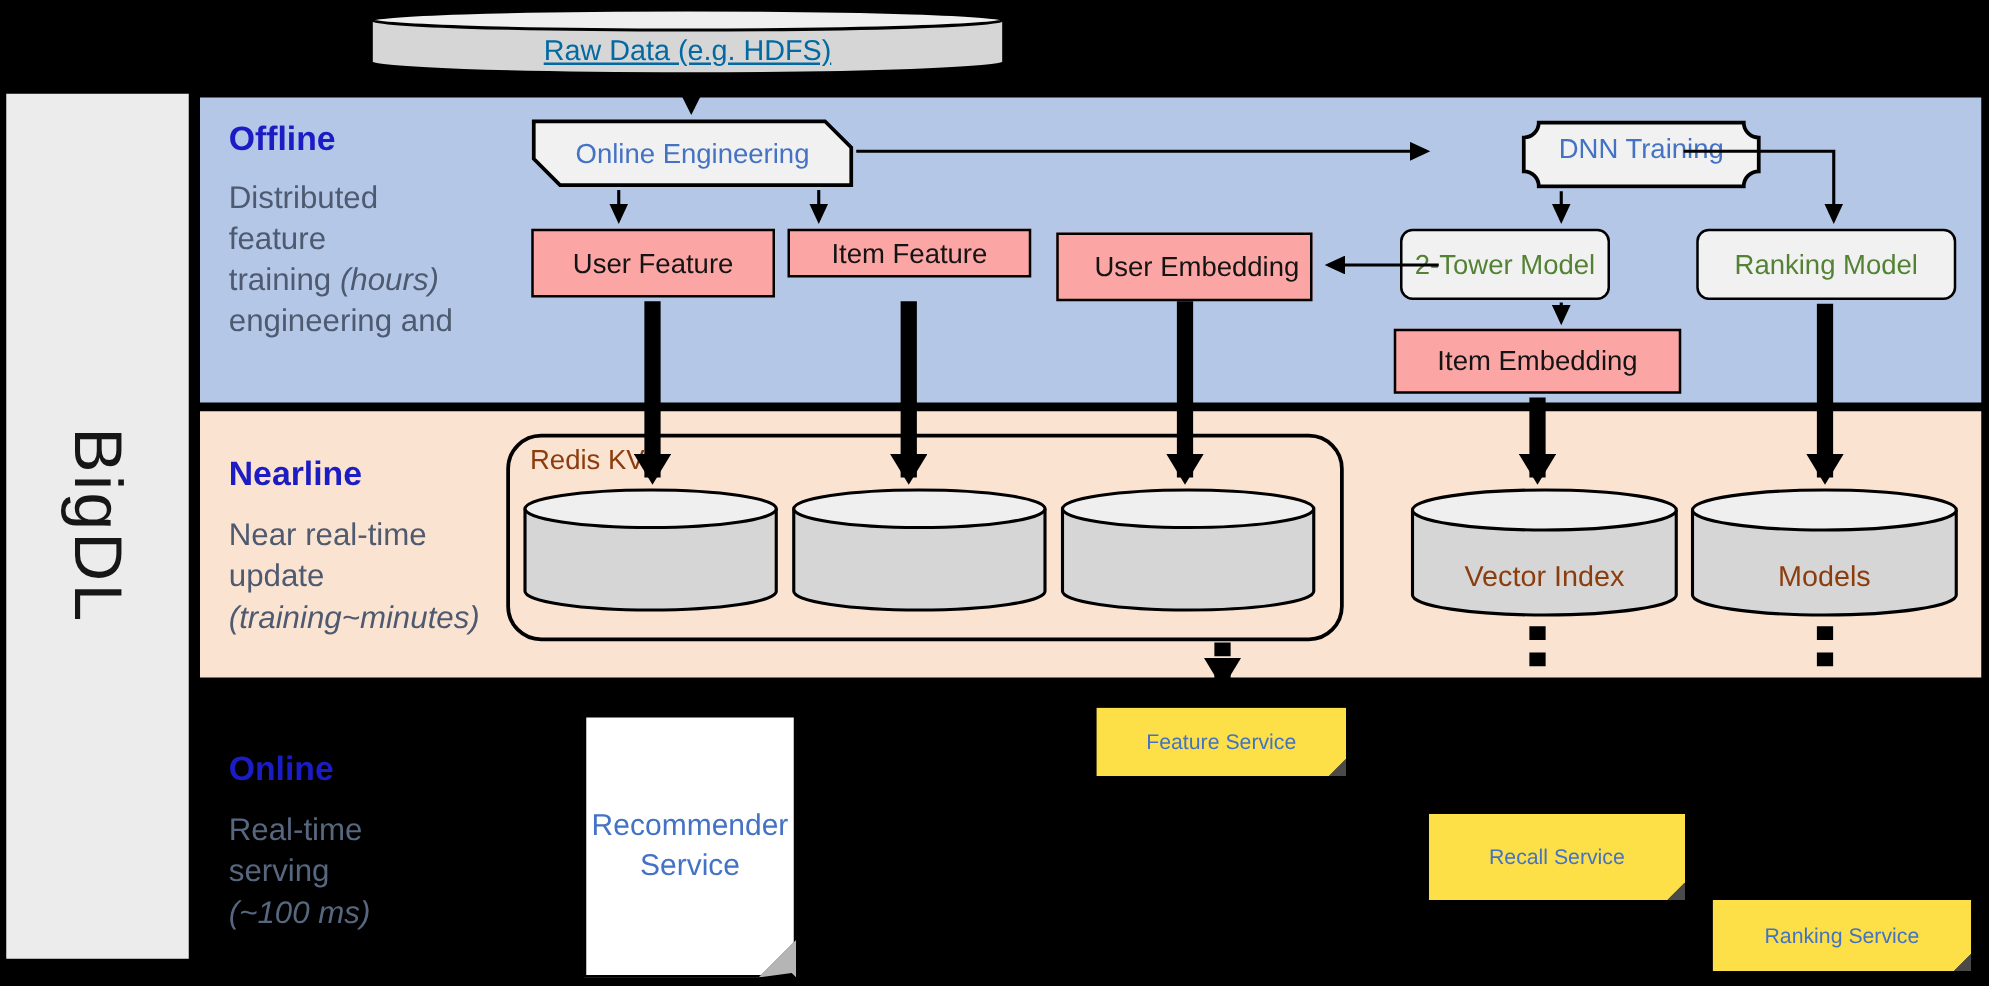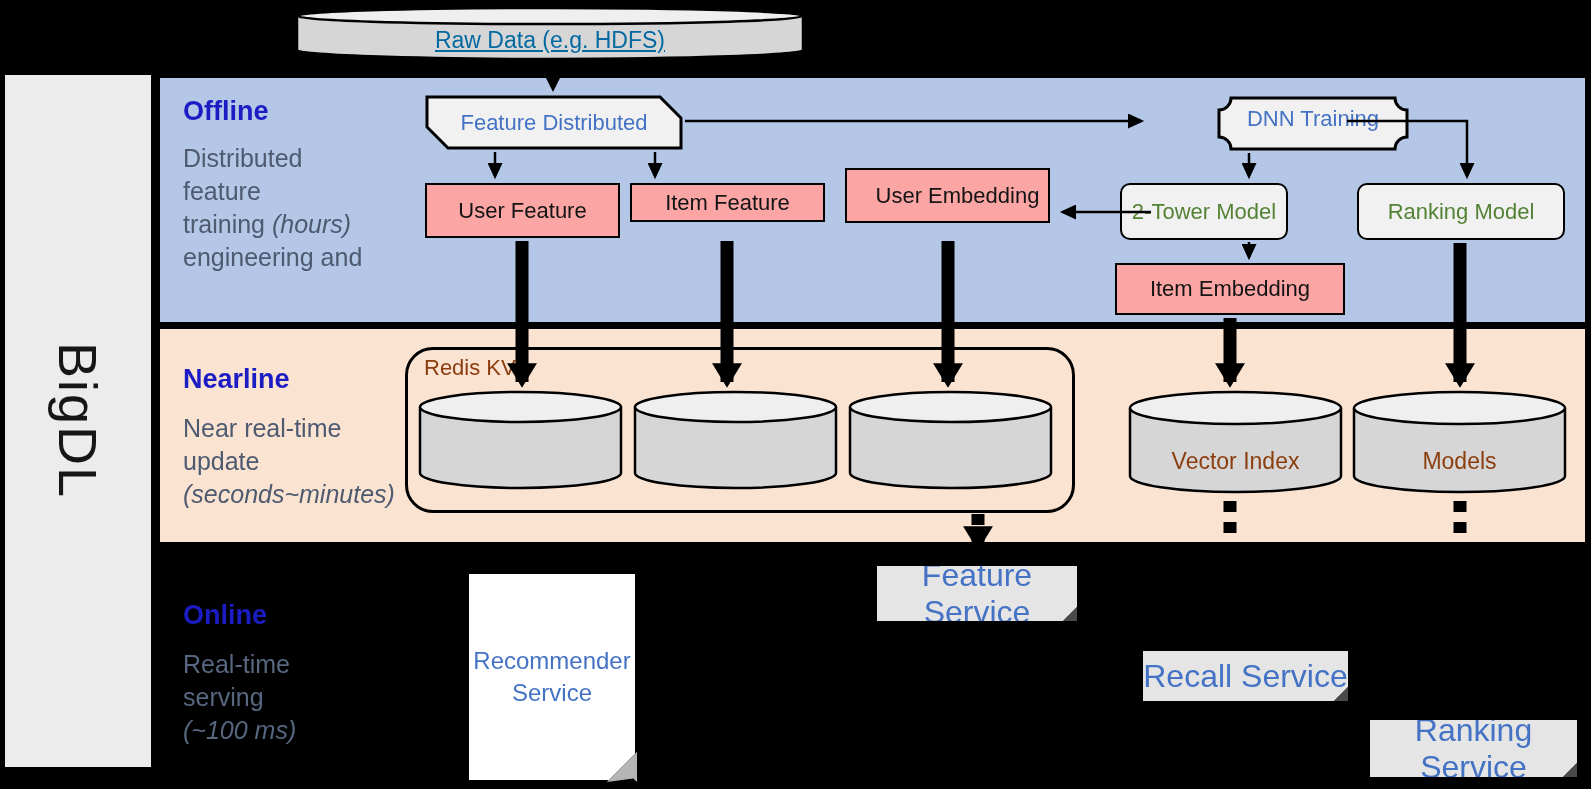--- a/index.html
+++ b/index.html
@@ -57,24 +57,24 @@
     font-size:23px;color:#8C3D0E;
   }
   .raw-label{
     position:absolute;left:0;right:0;top:12px;bottom:0;
     display:flex;align-items:center;justify-content:center;
     font-size:23px;color:#0369a1;text-decoration:underline;
   }
   
   .svc{position:absolute;}
   .svc .face{
-    position:absolute;inset:0;background:#e5e5e5;
+    position:absolute;inset:0;background:#fde047;
     clip-path:polygon(0 0,100% 0,100% calc(100% - 14px),calc(100% - 14px) 100%,0 100%);
     display:flex;align-items:center;justify-content:center;
-    font-size:32px;color:#4472C4;text-align:center;
+    font-size:17px;color:#4472C4;
   }
   .svc .flap{
     position:absolute;right:0;bottom:0;width:14px;height:14px;background:#4a4a4a;
     clip-path:polygon(100% 0,0 100%,100% 100%);
   }
   
   .doc{position:absolute;}
   .doc .face{
     position:absolute;inset:0;background:#fff;border:2px solid #000;box-sizing:border-box;
     clip-path:polygon(0 0,100% 0,100% calc(100% - 30px),calc(100% - 30px) 100%,0 100%);
@@ -104,21 +104,21 @@
     <div>Distributed</div>
     <div>feature</div>
     <div><span>training</span> <span class="it">(hours)</span></div>
     <div>engineering and</div>
   </div>
 
   <div class="band-title" style="left:183px;top:364px;">Nearline</div>
   <div class="band-desc" style="left:183px;top:412px;">
     <div>Near real-time</div>
     <div>update</div>
-    <div class="it">(seconds~minutes)</div>
+    <div class="it">(training~minutes)</div>
   </div>
 
   <div class="online-text">
     <div class="band-title" style="left:183px;top:600px;">Online</div>
     <div class="band-desc" style="left:183px;top:648px;">
       <div>Real-time</div>
       <div>serving</div>
       <div class="it">(~100 ms)</div>
     </div>
   </div>
@@ -128,37 +128,37 @@
       <path d="M2,10 L2,44 A253,9 0 0 0 508,44 L508,10" fill="#D6D6D6" stroke="#000" stroke-width="2.5"></path>
       <ellipse cx="255" cy="10" rx="253" ry="8" fill="#EFEFEF" stroke="#000" stroke-width="2.5"></ellipse>
     </svg>
     <div class="raw-label">Raw Data (e.g. HDFS)</div>
   </div>
 
   <div class="shape-node" style="left:425px;top:95px;width:258px;height:55px;">
     <svg viewBox="0 0 258 55" width="258" height="55">
       <polygon points="2,2 235,2 256,23 256,53 23,53 2,32" fill="#F1F1F1" stroke="#000" stroke-width="3"></polygon>
     </svg>
-    <div class="node-label">Feature Distributed</div>
+    <div class="node-label">Online Engineering</div>
   </div>
 
   <div class="shape-node" style="left:1217px;top:96px;width:192px;height:46px;">
     <svg viewBox="0 0 192 55" width="192" height="55">
       <path d="M2,14 A12,12 0 0 0 14,2 L178,2 A12,12 0 0 0 190,14 L190,41 A12,12 0 0 0 178,53 L14,53 A12,12 0 0 0 2,41 Z" fill="#F1F1F1" stroke="#000" stroke-width="3"></path>
     </svg>
     <div class="node-label">DNN Training</div>
   </div>
 
   <div class="gray-node" style="left:425px;top:183px;width:195px;height:55px;">
     <span>User Feature</span>
   </div>
   <div class="gray-node" style="left:630px;top:183px;width:195px;height:39px;">
     <span>Item Feature</span>
   </div>
-  <div class="gray-node" style="left:845px;top:168px;width:205px;height:55px;padding-left:20px;">
+  <div class="gray-node" style="left:845px;top:186px;width:205px;height:55px;padding-left:20px;">
     <span>User Embedding</span>
   </div>
 
   <div class="round-node" style="left:1120px;top:183px;width:168px;height:57px;">
     <span>2-Tower Model</span>
   </div>
   <div class="round-node" style="left:1357px;top:183px;width:208px;height:57px;">
     <span>Ranking Model</span>
   </div>
 
@@ -205,21 +205,21 @@
 
   <div class="doc" style="left:467px;top:572px;width:170px;height:210px;">
     <div class="face">Recommender Service</div>
     <div class="flap"></div>
   </div>
 
   <div class="svc" style="left:877px;top:566px;width:200px;height:55px;">
     <div class="face">Feature Service</div>
     <div class="flap"></div>
   </div>
-  <div class="svc" style="left:1143px;top:651px;width:205px;height:50px;">
+  <div class="svc" style="left:1143px;top:651px;width:205px;height:69px;">
     <div class="face">Recall Service</div>
     <div class="flap"></div>
   </div>
   <div class="svc" style="left:1370px;top:720px;width:207px;height:57px;">
     <div class="face">Ranking Service</div>
     <div class="flap"></div>
   </div>
 
   <svg class="overlay" width="1591" height="789" viewBox="0 0 1591 789">
     <defs>

